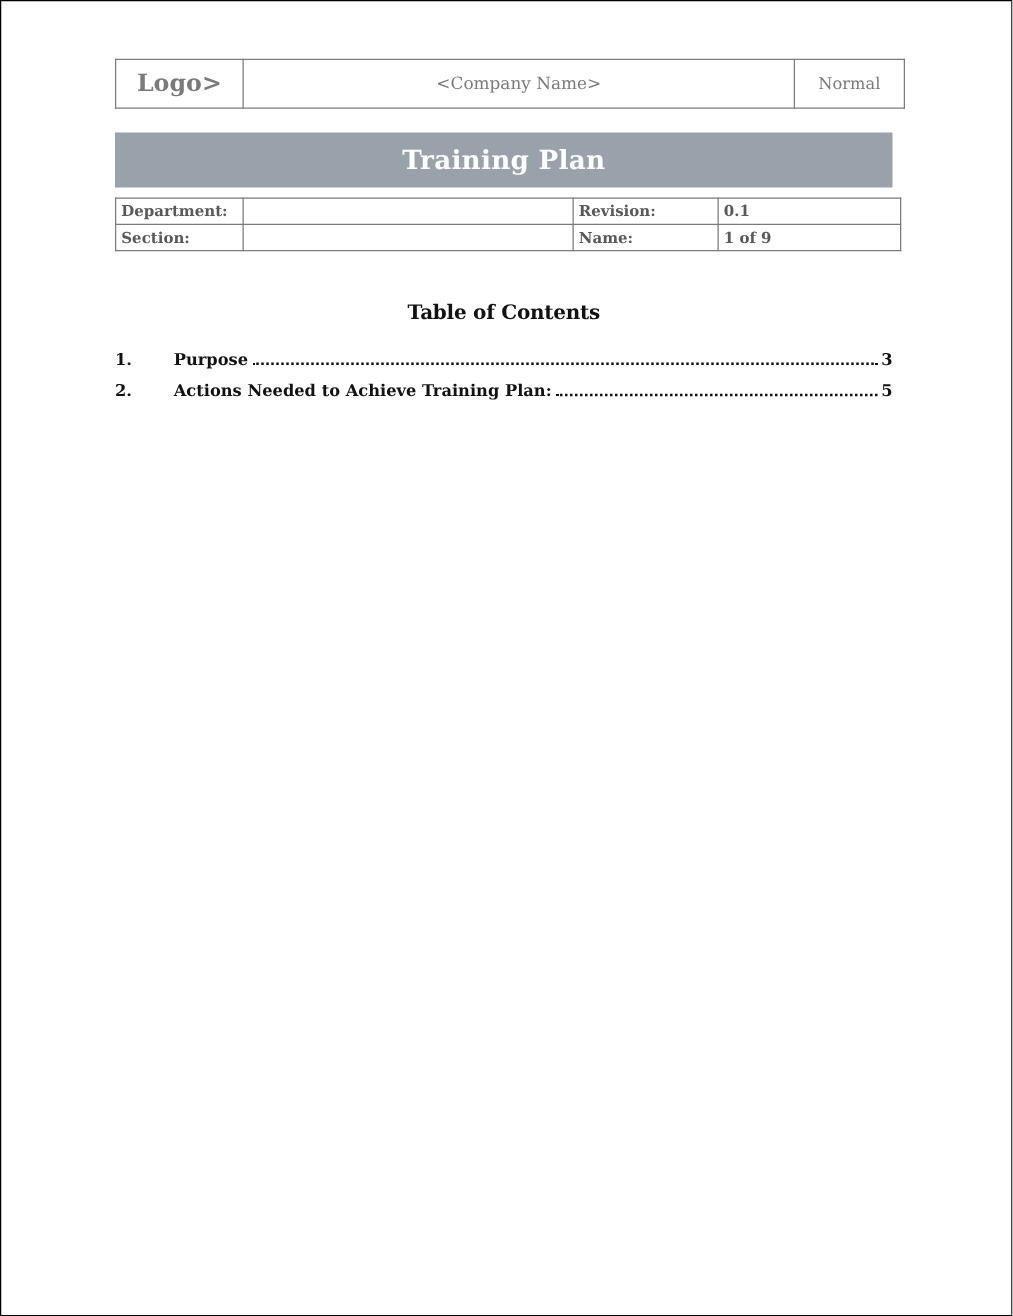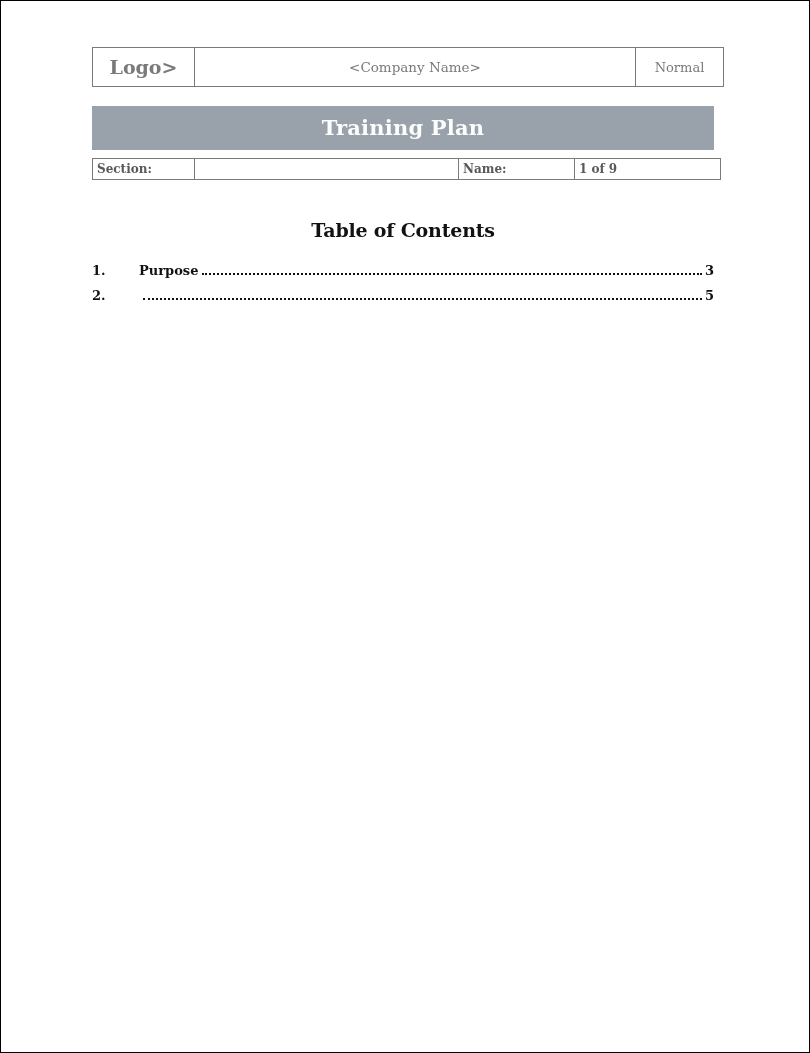--- a/index.html
+++ b/index.html
@@ -68,21 +68,21 @@
   }
   td.m-label1 { width: 95px; }
   td.m-value1 { width: 257px; }
   td.m-label2 { width: 109px; }
   td.m-value2 { width: 139px; }
 
   
   .toc-heading {
     margin: 39px 0 0 0;
     text-align: center;
-    font-size: 19px;
+    font-size: 16px;
     font-weight: bold;
     color: var(--toc-text, #121212);
     letter-spacing: -0.2px;
   }
   .toc-list { margin-top: 21px; }
   .toc-entry {
     display: flex;
     align-items: baseline;
     font-size: 13px;
     font-weight: bold;
@@ -115,38 +115,45 @@
         <td class="status-cell">Normal</td>
       </tr>
     </tbody>
       </table>
 
     <div class="banner">Training Plan</div>
 
     <table class="meta-table">
       <tbody>
       <tr>
+        <td class="m-label1">Department:</td>
+        <td class="m-value1"></td>
+        <td class="m-label2">Revision:</td>
+        <td class="m-value2">0.1</td>
+      </tr>
+      <tr>
         <td class="m-label1">Section:</td>
         <td class="m-value1"></td>
         <td class="m-label2">Name:</td>
         <td class="m-value2">1 of 9</td>
       </tr>
     </tbody>
       </table>
 
     <h2 class="toc-heading">Table of Contents</h2>
 
     <div class="toc-list">
       <div class="toc-entry">
         <span class="toc-num">1.</span>
         <span class="toc-title">Purpose</span>
         <span class="toc-leader"></span>
         <span class="toc-page">3</span>
       </div>
       <div class="toc-entry">
         <span class="toc-num">2.</span>
+        <span class="toc-title">Actions Needed to Achieve Training Plan:</span>
         <span class="toc-leader"></span>
         <span class="toc-page">5</span>
       </div>
     </div>
 
   </div>
 </div>
 
 </body></html>

